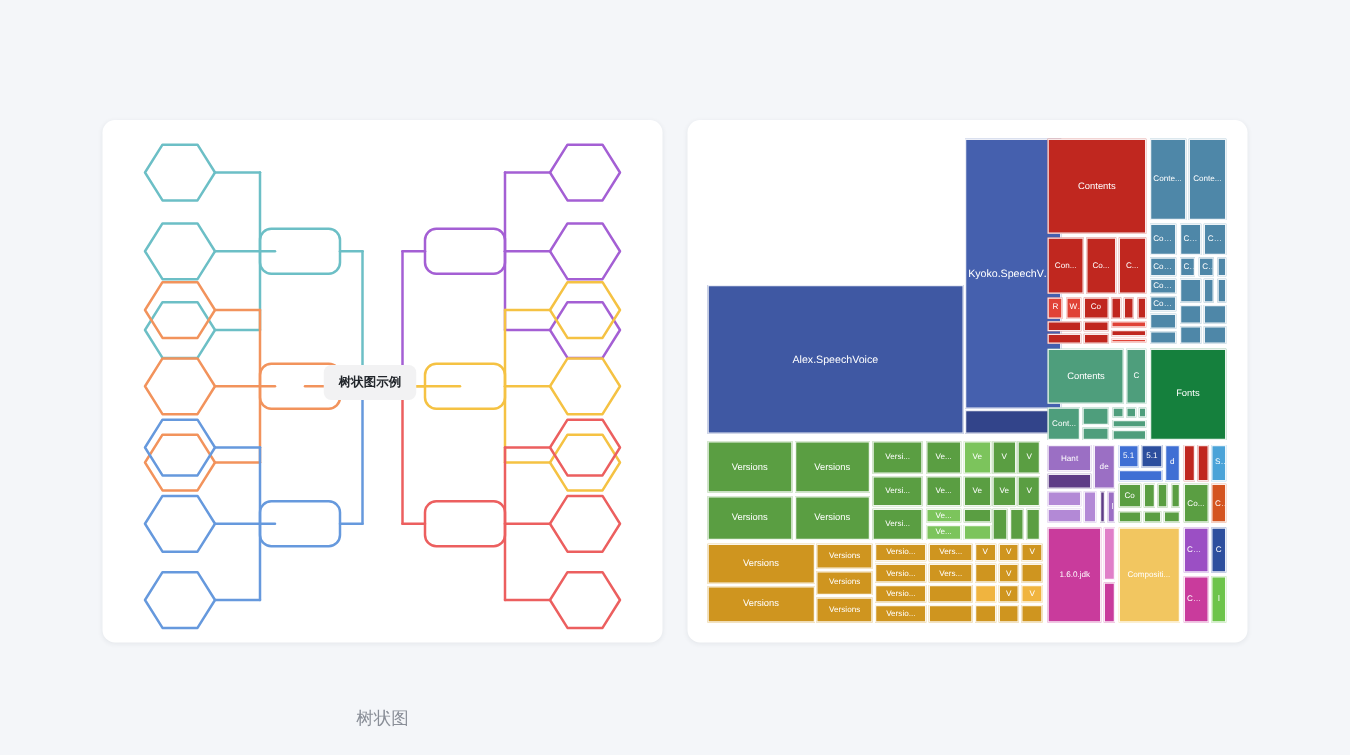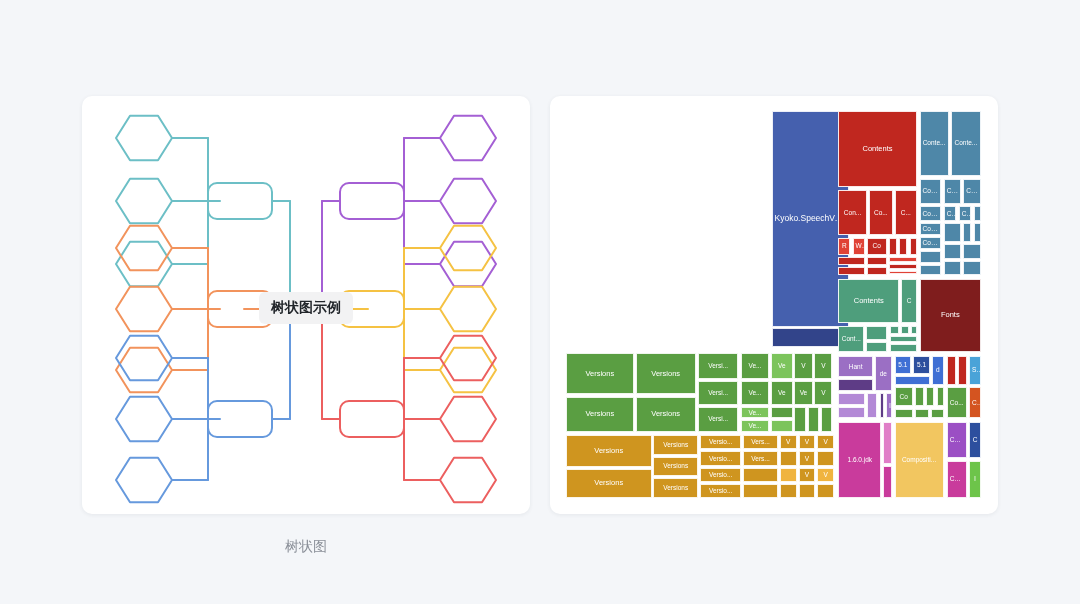--- a/index.html
+++ b/index.html
@@ -25,21 +25,21 @@
     border-radius: 10px;
     box-shadow: 0 1px 4px rgba(30,40,60,0.07);
   }
   #tree-card  { left: 82px;  top: 96px; width: 448px; height: 418px; }
   #treemap-card { left: 550px; top: 96px; width: 448px; height: 418px; }
 
   .caption {
     position: absolute; top: 538px;
     font-size: 14px; color: #8a8f98; text-align: center; width: 448px;
   }
-  #caption-tree { left: 82px; }
+  #caption-tree { left: 82px; margin-top: 28px; }
   #caption-treemap { left: 550px; }
 
   
   .tm-wrap { position: absolute; left: 16px; top: 15px; width: 416px; height: 388px; }
   .tm { position: absolute; overflow: hidden; }
   .tm .lbl {
     position: absolute; left: 0; right: 0; top: 50%;
     transform: translateY(-50%);
     text-align: center; color: #ffffff;
     font-size: 7.5px; line-height: 1.1;
@@ -50,21 +50,21 @@
   .tm.big .lbl { font-size: 8.5px; }
   .tm.sm  .lbl { font-size: 6.5px; }
 
   
   .tree-svg { position: absolute; left: 0; top: 0; }
   .root-node {
     position: absolute;
     background: #f2f2f3;
     border-radius: 6px;
     padding: 7px 12px;
-    font-size: 14px; font-weight: bold; color: #22262b;
+    font-size: 10px; font-weight: bold; color: #22262b;
     white-space: nowrap;
   }
 </style>
 </head>
 <body>
 
 <div class="page">
 
 
   <div class="card" id="tree-card">
@@ -135,20 +135,23 @@
         <path d="M 240 105 V 213" fill="none" stroke="#a45fd4" stroke-width="2" stroke-linecap="round" stroke-linejoin="round"></path>
         <path d="M 240 323 V 213" fill="none" stroke="#ec5f5f" stroke-width="2" stroke-linecap="round" stroke-linejoin="round"></path>
         <path d="M 240 213 H 286" fill="none" stroke="#f5c243" stroke-width="2" stroke-linecap="round" stroke-linejoin="round"></path>
       </svg>
     <div class="root-node" id="root-node" style="left: 177px; top: 196px;">树状图示例</div>
   </div>
   <div class="caption" id="caption-tree">树状图</div>
 
   <div class="card" id="treemap-card">
     <div class="tm-wrap" id="tm-wrap">
+        <div class="tm big" style="left: 0px; top: 117.176px; width: 204.504px; height: 118.892px; background: rgb(63, 88, 163); border: 0.5px solid rgba(255, 255, 255, 0.9);">
+          <span class="lbl">Alex.SpeechVoice</span>
+        </div>
         <div class="tm big" style="left: 205.504px; top: 0px; width: 77.208px; height: 215.504px; background: rgb(69, 96, 174); border: 0.5px solid rgba(255, 255, 255, 0.9);">
           <span class="lbl">Kyoko.SpeechVoi...</span>
         </div>
         <div class="tm sm" style="left: 205.504px; top: 216.504px; width: 77.208px; height: 19.564px; background: rgb(50, 68, 138); border: 0.5px solid rgba(255, 255, 255, 0.9);"></div>
         <div class="tm" style="left: 0px; top: 241.724px; width: 67.64px; height: 41.68px; background: rgb(90, 158, 66); border: 0.5px solid rgba(255, 255, 255, 0.9);">
           <span class="lbl">Versions</span>
         </div>
         <div class="tm" style="left: 0px; top: 285.568px; width: 67.64px; height: 35.472px; background: rgb(90, 158, 66); border: 0.5px solid rgba(255, 255, 255, 0.9);">
           <span class="lbl">Versions</span>
         </div>
@@ -341,21 +344,21 @@
         <div class="tm sm" style="left: 272.48px; top: 214.564px; width: 25.624px; height: 26.16px; background: rgb(78, 158, 124); border: 0.5px solid rgba(255, 255, 255, 0.9);">
           <span class="lbl">Cont...</span>
         </div>
         <div class="tm sm" style="left: 300.352px; top: 214.564px; width: 21.048px; height: 14.52px; background: rgb(78, 158, 124); border: 0.5px solid rgba(255, 255, 255, 0.9);"></div>
         <div class="tm sm" style="left: 300.352px; top: 231.248px; width: 21.048px; height: 9.476px; background: rgb(78, 158, 124); border: 0.5px solid rgba(255, 255, 255, 0.9);"></div>
         <div class="tm sm" style="left: 323.648px; top: 214.564px; width: 8.984px; height: 8.312px; background: rgb(78, 158, 124); border: 0.5px solid rgba(255, 255, 255, 0.9);"></div>
         <div class="tm sm" style="left: 334.88px; top: 214.564px; width: 7.736px; height: 8.312px; background: rgb(78, 158, 124); border: 0.5px solid rgba(255, 255, 255, 0.9);"></div>
         <div class="tm sm" style="left: 344.864px; top: 214.564px; width: 6.072px; height: 8.312px; background: rgb(78, 158, 124); border: 0.5px solid rgba(255, 255, 255, 0.9);"></div>
         <div class="tm sm" style="left: 323.648px; top: 225.04px; width: 27.288px; height: 5.596px; background: rgb(78, 158, 124); border: 0.5px solid rgba(255, 255, 255, 0.9);"></div>
         <div class="tm sm" style="left: 323.648px; top: 232.8px; width: 27.288px; height: 7.924px; background: rgb(78, 158, 124); border: 0.5px solid rgba(255, 255, 255, 0.9);"></div>
-        <div class="tm" style="left: 353.6px; top: 167.616px; width: 61.4px; height: 73.108px; background: #7f1d1d; border: 0.5px solid rgba(255, 255, 255, 0.9);">
+        <div class="tm" style="left: 353.6px; top: 167.616px; width: 61.4px; height: 73.108px; background: #15803d; border: 0.5px solid rgba(255, 255, 255, 0.9);">
           <span class="lbl">Fonts</span>
         </div>
         <div class="tm sm" style="left: 272.48px; top: 245.216px; width: 34.36px; height: 21.116px; background: rgb(155, 111, 196); border: 0.5px solid rgba(255, 255, 255, 0.9);">
           <span class="lbl">Hant</span>
         </div>
         <div class="tm sm" style="left: 309.088px; top: 245.216px; width: 16.472px; height: 35.084px; background: rgb(155, 111, 196); border: 0.5px solid rgba(255, 255, 255, 0.9);">
           <span class="lbl">de</span>
         </div>
         <div class="tm sm" style="left: 272.48px; top: 268.496px; width: 34.36px; height: 11.804px; background: rgb(94, 60, 134); border: 0.5px solid rgba(255, 255, 255, 0.9);"></div>
         <div class="tm sm" style="left: 272.48px; top: 282.464px; width: 26.04px; height: 11.416px; background: rgb(179, 137, 214); border: 0.5px solid rgba(255, 255, 255, 0.9);"></div>

